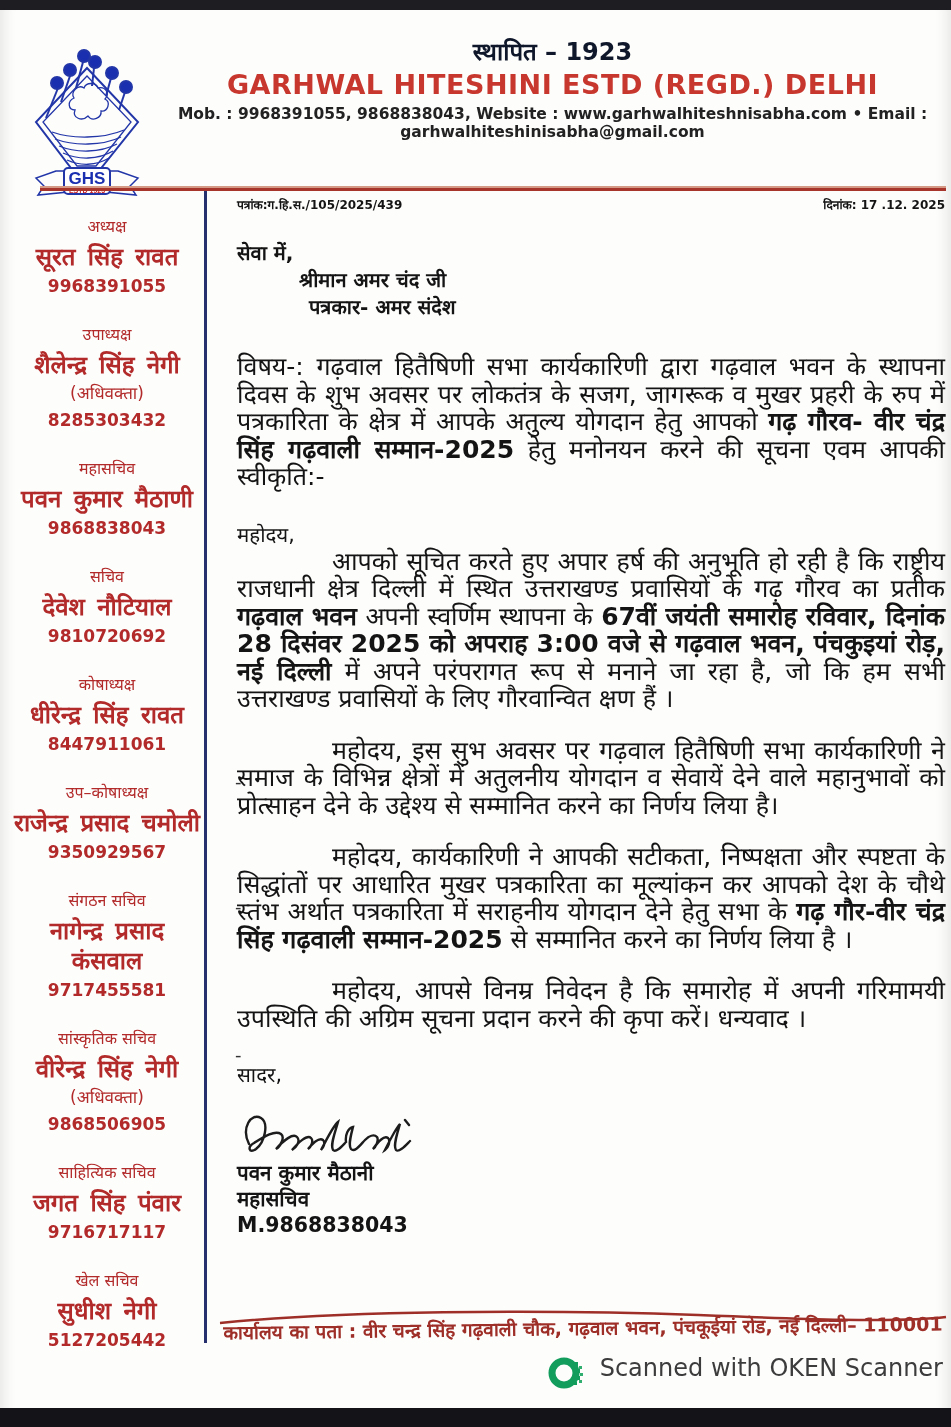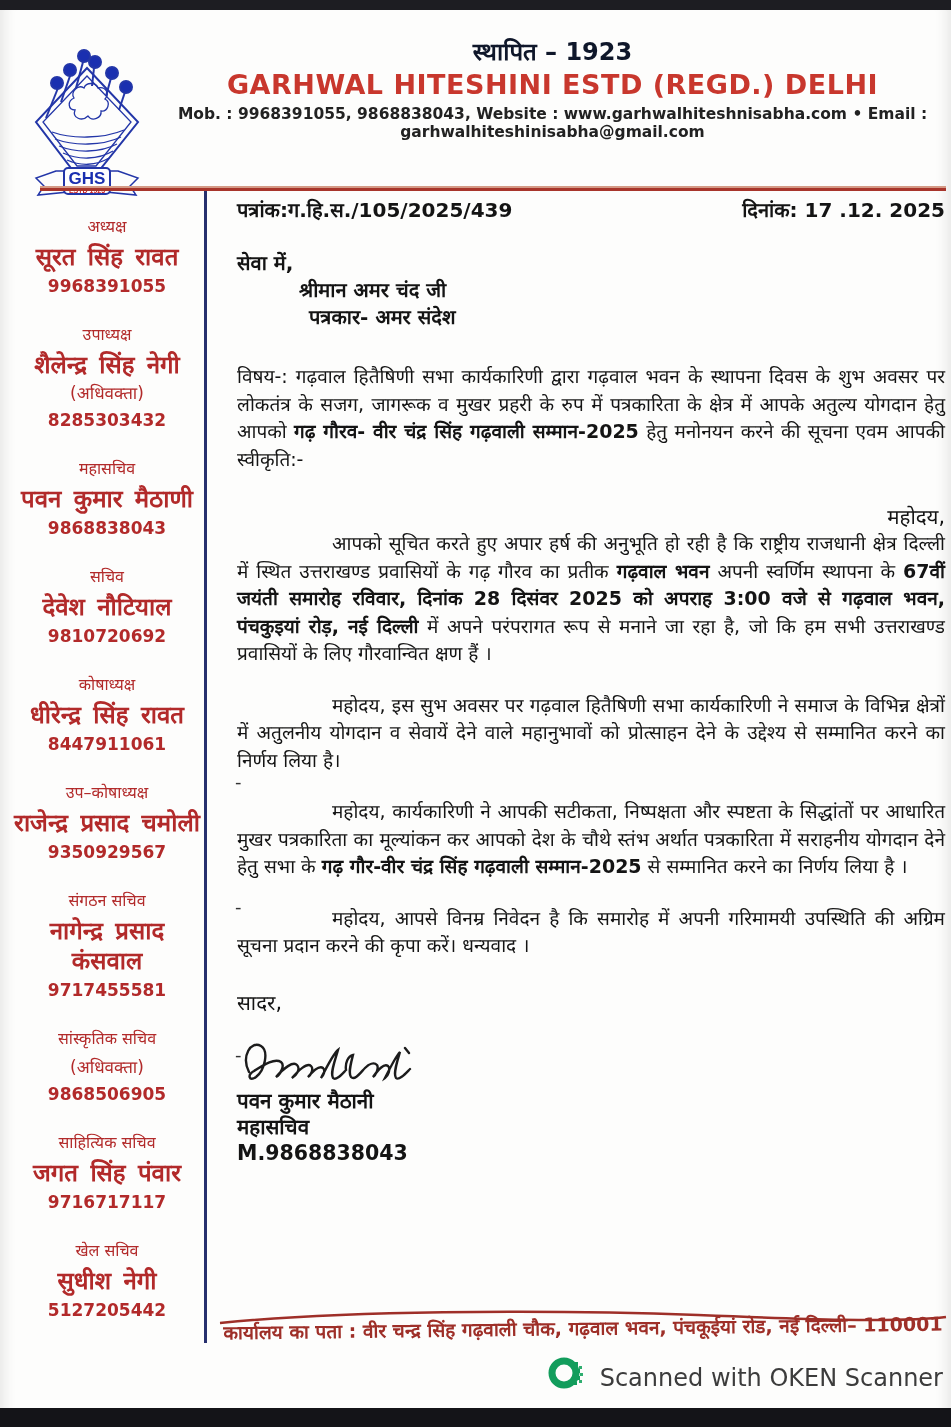--- a/index.html
+++ b/index.html
@@ -32,46 +32,46 @@
     text-align:center; color:#b22a2a;
   }
   .officer { margin-bottom:19px; }
   .officer .o-title { font-size:16px; line-height:30px; }
   .officer .o-name  { font-size:24px; font-weight:bold; line-height:30px; word-spacing:4px; }
   .officer .o-extra { font-size:17px; line-height:26px; }
   .officer .o-phone { font-size:17px; font-weight:bold; line-height:29px; }
 
   
   .letter { position:absolute; top:196px; left:237px; width:708px; color:#141414; }
-  .meta { display:flex; justify-content:space-between; font-size:20px; font-weight:600; }
+  .meta { display:flex; justify-content:space-between; font-size:12px; font-weight:600; }
   .recipient { margin-top:27px; font-size:20px; font-weight:600; line-height:27px; }
   .recipient .r-name { font-weight:bold; padding-left:62px; }
   .recipient .r-desig { padding-left:72px; }
-  p.body-p { font-size:19px; line-height:27.5px; font-weight:500; text-align:justify; }
+  p.body-p { font-size:25px; line-height:27.5px; font-weight:500; text-align:justify; }
   p.body-p b { font-weight:800; }
   .subject { margin-top:32px; }
-  .salut   { margin-top:29px; font-size:20.5px; font-weight:500;text-align:right; }
+  .salut   { margin-top:29px; font-size:20.5px; font-weight:500; }
   .indent  { text-indent:95px; }
   .mt      { margin-top:24px; }
   .closing { margin-top:28px; font-size:20.5px; font-weight:500; }
   .sig-img { margin-top:14px; margin-left:2px; display:block; }
   .sig-block { font-size:20.5px; font-weight:600; line-height:26px; }
   .sig-mobile { font-weight:800; }
   .margin-mark { position:absolute; left:-2px; font-size:18px; color:#333; }
 
   
   .footer { position:absolute; left:218px; top:1303px; width:730px; }
   .footer svg { display:block; }
   .footer-text {
     margin-top:-14px; text-align:center; color:#9e2f28;
     font-size:19px; font-weight:bold; transform:rotate(-.7deg);
   }
   .oken {
     position:absolute; right:8px; top:1354px;
-    display:flex; align-items:flex-end; gap:16px;
+    display:flex; align-items:flex-start; gap:16px;
   }
   .oken-text { font-size:24px; color:#3c3c3c; font-weight:500; }
 </style>
 </head>
 <body>
 
 <div class="page">
   <div class="bar-top"></div>
 
   <svg class="logo" viewBox="0 0 122 158">
@@ -152,20 +152,21 @@
       <div class="o-name">राजेन्द्र प्रसाद चमोली</div>
       <div class="o-phone">9350929567</div>
     </div>
     <div class="officer">
       <div class="o-title">संगठन सचिव</div>
       <div class="o-name">नागेन्द्र प्रसाद कंसवाल</div>
       <div class="o-phone">9717455581</div>
     </div>
     <div class="officer">
       <div class="o-title">सांस्कृतिक सचिव</div>
+      <div class="o-name">वीरेन्द्र सिंह नेगी</div>
       <div class="o-extra">(अधिवक्ता)</div>
       <div class="o-phone">9868506905</div>
     </div>
     <div class="officer">
       <div class="o-title">साहित्यिक सचिव</div>
       <div class="o-name">जगत सिंह पंवार</div>
       <div class="o-phone">9716717117</div>
     </div>
     <div class="officer">
       <div class="o-title">खेल सचिव</div>

